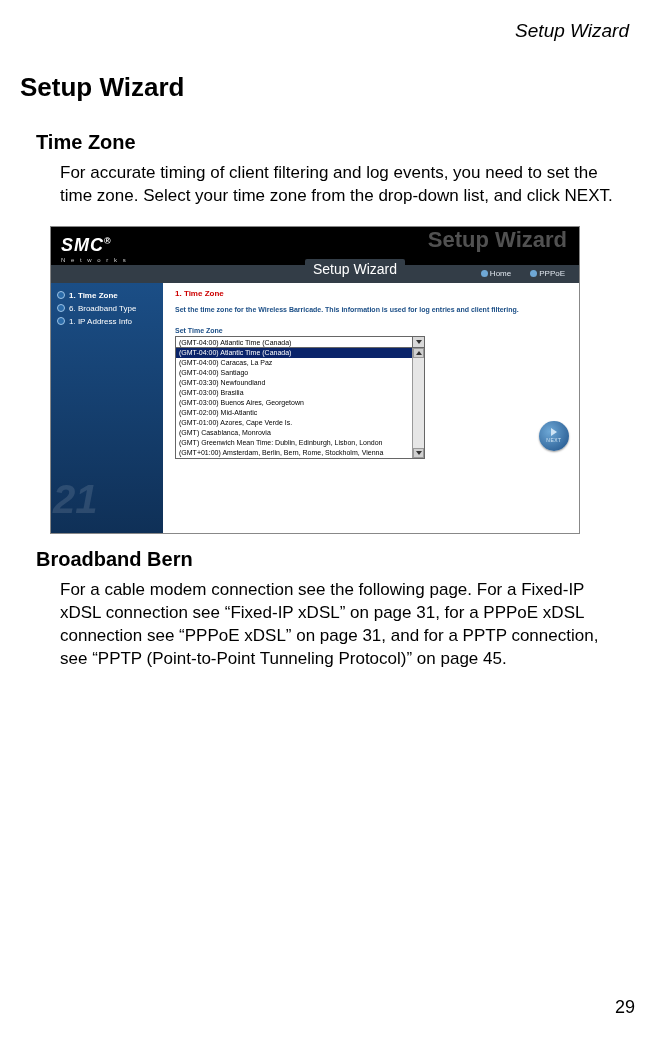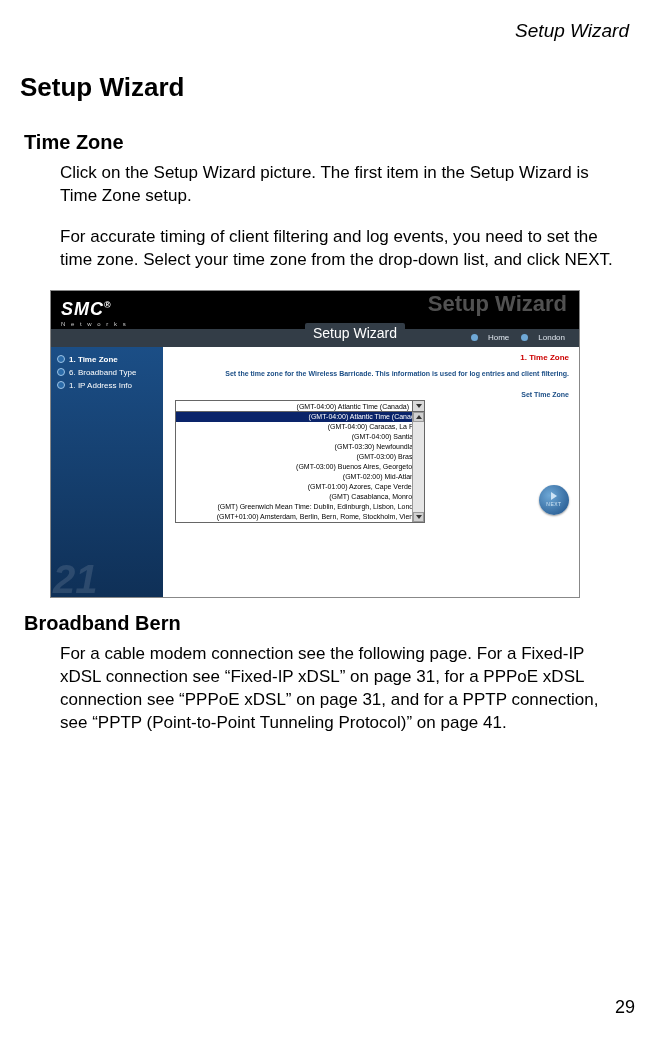--- a/index.html
+++ b/index.html
@@ -20,21 +20,21 @@
     padding-right: 6px;
   }
   h1 {
     font-size: 26px;
     font-weight: bold;
     margin: 0 0 28px 0;
   }
   h2 {
     font-size: 20px;
     font-weight: bold;
-    margin: 0 0 8px 4px;
+    margin: 0 0 8px 16px;
   }
   .indent { padding: 0 6px 0 40px; }
   p.body {
     font-size: 17px;
     line-height: 1.35;
     margin-bottom: 18px;
   }
   .page-num {
     position: absolute;
     bottom: 28px;
@@ -103,28 +103,29 @@
     color: #fff;
     font-size: 14px;
     padding: 2px 8px;
     border-radius: 2px 2px 0 0;
   }
   .tb-link {
     color: #dfe6ee;
     font-size: 8px;
     display: flex;
     align-items: center;
-    gap: 10px;
+    gap: 2px;
     cursor: pointer;
+    margin-left: 7px;
   }
   .tb-link .dot {
     width: 7px; height: 7px; border-radius: 50%; background: #6fa8d6;
     display: inline-block;
   }
-  .shot-body { display: flex; min-height: 250px; text-align: right; }
+  .shot-body { display: flex; min-height: 250px; }
   .sidebar {
     width: 112px;
     background: linear-gradient(#1b4e86, #0f3057);
     color: #fff;
     font-size: 8px;
     padding: 6px 0 0 0;
     position: relative;
   }
   .sidebar-item {
     display: flex;
@@ -134,21 +135,21 @@
     cursor: pointer;
   }
   .sb-bullet {
     width: 8px; height: 8px; border-radius: 50%;
     border: 1px solid #9cc3e6; background: #2a6aa8;
     flex-shrink: 0;
   }
   .sb-active { font-weight: bold; }
   .sb-watermark {
     position: absolute;
-    bottom: 0; left: 0;
+    bottom: 16px; left: 0;
     color: rgba(255,255,255,0.12);
     font-size: 40px;
     font-weight: bold;
     font-style: italic;
     line-height: 0.9;
     padding-left: 2px;
   }
   .main {
     flex: 1;
     background: #fff;
@@ -222,42 +223,41 @@
 </style>
 </head>
 <body>
 
 <div class="running-head">Setup Wizard</div>
 
 <h1>Setup Wizard</h1>
 
 <h2>Time Zone</h2>
 <div class="indent">
-  <p class="body">Click on the Setup Wizard picture. The first item in the Setup Wizard is Time Zone setup.</p>
   <p class="body">For accurate timing of client filtering and log events, you need to set the time zone. Select your time zone from the drop-down list, and click NEXT.</p>
 </div>
 
 <div class="shot-wrap">
   <div class="shot">
     <div class="shot-top">
       <span class="brand">
         <span>SMC</span><sup>®</sup>
       </span>
       <span class="brand-sub">N e t w o r k s</span>
       <span class="ghost-title">Setup Wizard</span>
     </div>
     <div class="titlebar">
       <span class="label">Setup Wizard</span>
       <span class="tb-link">
           <span class="dot"></span>
           <span>Home</span>
         </span>
       <span class="tb-link">
           <span class="dot"></span>
-          <span>London</span>
+          <span>PPPoE</span>
         </span>
     </div>
     <div class="shot-body">
       <div class="sidebar">
         <div class="sidebar-item sb-active">
           <span class="sb-bullet"></span>
           <span>1. Time Zone</span>
         </div>
         <div class="sidebar-item">
           <span class="sb-bullet"></span>
@@ -298,16 +298,16 @@
           <div class="tri"></div>
           <div class="txt">NEXT</div>
         </div>
       </div>
     </div>
   </div>
 </div>
 
 <h2>Broadband Bern</h2>
 <div class="indent">
-  <p class="body">For a cable modem connection see the following page. For a Fixed-IP xDSL connection see “Fixed-IP xDSL” on page 31, for a PPPoE xDSL connection see “PPPoE xDSL” on page 31, and for a PPTP connection, see “PPTP (Point-to-Point Tunneling Protocol)” on page 41.</p>
+  <p class="body">For a cable modem connection see the following page. For a Fixed-IP xDSL connection see “Fixed-IP xDSL” on page 31, for a PPPoE xDSL connection see “PPPoE xDSL” on page 31, and for a PPTP connection, see “PPTP (Point-to-Point Tunneling Protocol)” on page 45.</p>
 </div>
 
 <div class="page-num">29</div>
 
 </body></html>

